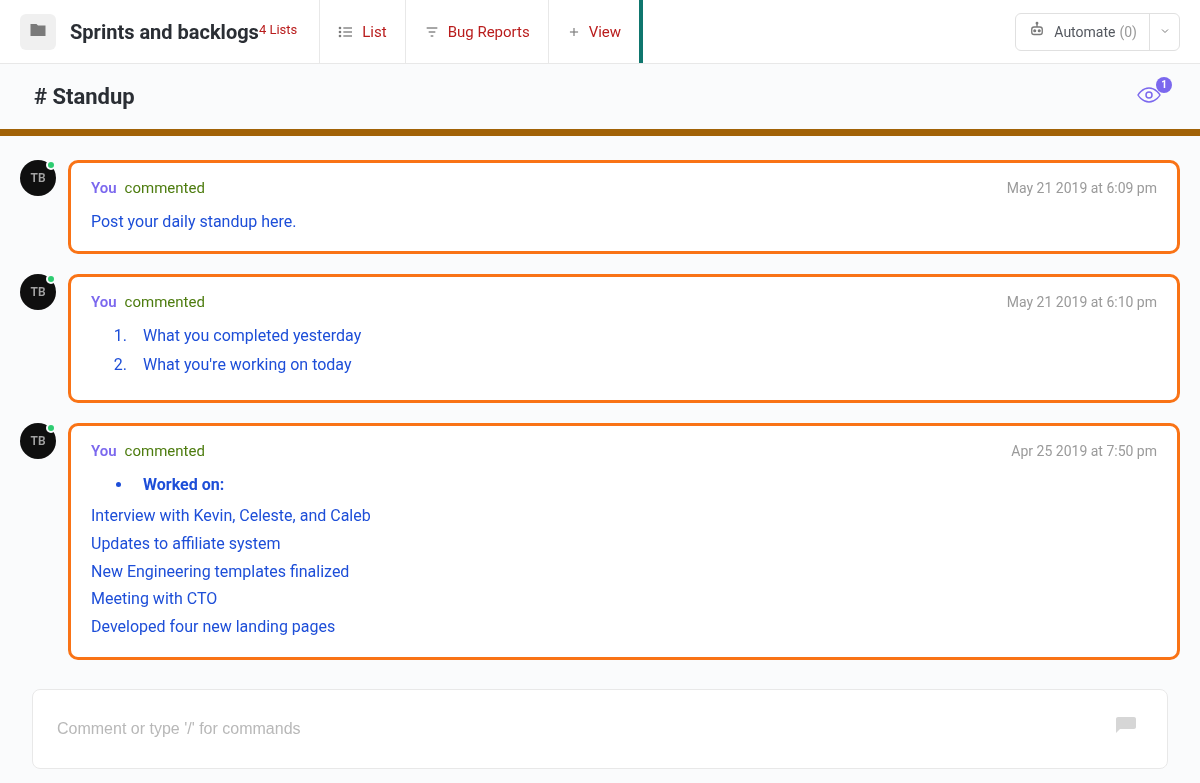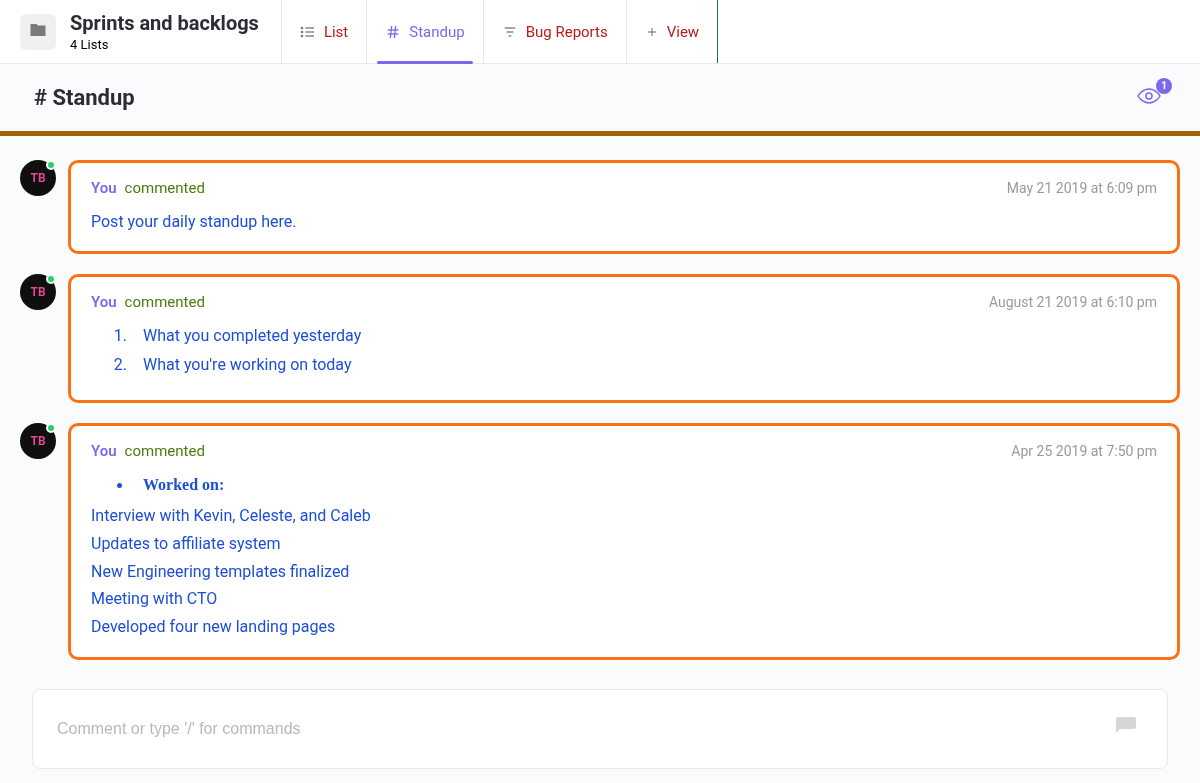--- a/index.html
+++ b/index.html
@@ -1,59 +1,59 @@
 <!DOCTYPE html>
 <html><head>
 <meta charset="utf-8">
 <style>
 * { box-sizing: border-box; margin: 0; padding: 0; }
 body { font-family: -apple-system, BlinkMacSystemFont, "Segoe UI", Roboto, Helvetica, Arial, sans-serif; background: #fff; color: #2a2e34; width: 1200px; height: 783px; overflow: hidden; position: relative; }
 
 .top-bar { display: flex; align-items: center; height: 64px; padding: 0 20px; border-bottom: 1px solid #e8e8e8; }
 .folder-btn { width: 36px; height: 36px; background: #f0f0f0; border-radius: 6px; display: flex; align-items: center; justify-content: center; margin-right: 14px; cursor: pointer; }
 .folder-btn svg { width: 18px; height: 18px; fill: #7a7a7a; }
-.title-block { display: flex; flex-direction: column; margin-right: 22px; }
+.title-block { display: flex; flex-direction: row; margin-right: 22px; }
 .title-block h1 { font-size: 20px; font-weight: 700; color: #2a2e34; line-height: 1.2; }
-.title-block span { font-size: 13px; color: #000000; margin-top: 2px; }
+.title-block span { font-size: 13px; color: #b91c1c; margin-top: 2px; }
 
 .tabs { display: flex; align-items: center; height: 100%; }
 .tab { display: flex; align-items: center; padding: 0 18px; height: 100%; font-size: 15px; color: #b91c1c; cursor: pointer; position: relative; border-left: 1px solid #e8e8e8; }
 .tab .ticon { margin-right: 8px; display: flex; align-items: center; }
 .tab.active { color: #7b68ee; }
 .tab.active::after { content: ""; position: absolute; bottom: -1px; left: 10px; right: 10px; height: 3px; background: #7b68ee; border-radius: 2px; }
-.tab.view { border-right: 1px solid #0f766e; }
+.tab.view { border-right: 4px solid #0f766e; }
 
 .spacer { flex: 1; }
 
 .automate-wrap { display: flex; align-items: center; border: 1px solid #e0e0e0; border-radius: 6px; height: 38px; overflow: hidden; }
 .automate-btn { display: flex; align-items: center; padding: 0 12px; height: 100%; font-size: 14px; color: #54585f; cursor: pointer; }
 .automate-btn .robot { margin-right: 8px; }
 .automate-caret { width: 30px; height: 100%; display: flex; align-items: center; justify-content: center; border-left: 1px solid #e0e0e0; cursor: pointer; }
 
-.sub-header { display: flex; align-items: center; height: 72px; padding: 0 34px; border-bottom: 5px solid #a16207; background: #fafbfc; justify-content: space-between; }
+.sub-header { display: flex; align-items: center; height: 72px; padding: 0 34px; border-bottom: 7px solid #a16207; background: #fafbfc; justify-content: space-between; }
 .sub-header h2 { font-size: 22px; font-weight: 700; color: #2a2e34; }
 .watchers { position: relative; cursor: pointer; }
 .watchers svg { stroke: #7b68ee; fill: none; stroke-width: 1.5; }
 .watchers .badge { position: absolute; top: -6px; right: -6px; background: #7b68ee; color: #fff; font-size: 10px; font-weight: 700; width: 16px; height: 16px; border-radius: 8px; display: flex; align-items: center; justify-content: center; }
 
 .feed { background: #fafbfc; padding: 24px 20px 120px 20px; height: calc(783px - 64px - 72px); overflow-y: auto; }
 
 .post { display: flex; margin-bottom: 20px; }
-.avatar { width: 36px; height: 36px; border-radius: 50%; background: #0f0f0f; color: #ec4899; font-size: 12px; font-weight: 600; display: flex; align-items: center; justify-content: center; flex-shrink: 0; margin-right: 12px; position: relative; }
+.avatar { width: 36px; height: 36px; border-radius: 50%; background: #0f0f0f; color: #a3a3a3; font-size: 12px; font-weight: 600; display: flex; align-items: center; justify-content: center; flex-shrink: 0; margin-right: 12px; position: relative; }
 .avatar .presence { position: absolute; top: 0px; right: 0px; width: 10px; height: 10px; background: #2ecc71; border: 2px solid #fafbfc; border-radius: 50%; }
 
 .card { flex: 1; background: #fff; border: 3px solid #f97316; border-radius: 10px; padding: 16px 20px; }
 .card-head { display: flex; align-items: center; margin-bottom: 12px; }
 .card-head .author { color: #7b68ee; font-weight: 600; font-size: 15px; margin-right: 8px; }
 .card-head .action { color: #4d7c0f; font-size: 15px; }
 .card-head .ts { margin-left: auto; color: #9a9a9a; font-size: 14px; }
 .card-body { font-size: 16px; color: #1d4ed8; line-height: 1.6; }
 .card-body ol { padding-left: 40px; margin: 6px 0; }
 .card-body ol li { padding-left: 12px; margin: 4px 0; }
-.card-body ul.bullet { list-style: disc; padding-left: 42px; margin: 6px 0; font-family: Liberation Serif, serif; }
+.card-body ul.bullet { list-style: disc; padding-left: 42px; margin: 6px 0; }
 .card-body ul.bullet li { padding-left: 10px; font-weight: 700; }
 .card-body .lines div { margin: 2px 0; }
 
 .comment-box { position: absolute; bottom: 14px; left: 32px; right: 32px; height: 80px; background: #fff; border: 1px solid #e8e8e8; border-radius: 8px; display: flex; align-items: center; padding: 0 24px; gap: 16px; }
 .comment-box input { flex: 1; border: none; outline: none; font-size: 16px; color: #333; }
 .comment-box input::placeholder { color: #b8b8b8; }
 .comment-box .send { width: 34px; height: 26px; display:flex; align-items:center; justify-content:center; }
 </style>
 </head>
 <body>
@@ -78,31 +78,20 @@
             <line x1="8" y1="6" x2="21" y2="6"></line>
             <line x1="8" y1="12" x2="21" y2="12"></line>
             <line x1="8" y1="18" x2="21" y2="18"></line>
             <circle cx="3" cy="6" r="1"></circle>
             <circle cx="3" cy="12" r="1"></circle>
             <circle cx="3" cy="18" r="1"></circle>
           </svg>
       </span>
       <span>List</span>
     </div>
-    <div class="tab active">
-      <span class="ticon">
-        <svg width="16" height="16" viewBox="0 0 24 24" fill="none" stroke="#7b68ee" stroke-width="2">
-            <line x1="4" y1="9" x2="20" y2="9"></line>
-            <line x1="4" y1="15" x2="20" y2="15"></line>
-            <line x1="10" y1="3" x2="8" y2="21"></line>
-            <line x1="16" y1="3" x2="14" y2="21"></line>
-          </svg>
-      </span>
-      <span>Standup</span>
-    </div>
     <div class="tab">
       <span class="ticon">
         <svg width="16" height="16" viewBox="0 0 24 24" fill="none" stroke="#7a7a7a" stroke-width="2">
             <line x1="4" y1="6" x2="20" y2="6"></line>
             <line x1="7" y1="12" x2="17" y2="12"></line>
             <line x1="10" y1="18" x2="14" y2="18"></line>
           </svg>
       </span>
       <span>Bug Reports</span>
     </div>
@@ -112,20 +101,42 @@
             <line x1="12" y1="5" x2="12" y2="19"></line>
             <line x1="5" y1="12" x2="19" y2="12"></line>
           </svg>
       </span>
       <span>View</span>
     </div>
   </div>
 
   <div class="spacer"></div>
 
+  <div class="automate-wrap">
+    <div class="automate-btn">
+      <span class="robot">
+        <svg width="18" height="18" viewBox="0 0 24 24" fill="none" stroke="#7a7a7a" stroke-width="1.8">
+            <rect x="5" y="8" width="14" height="10" rx="3"></rect>
+            <circle cx="9" cy="13" r="1.2" fill="#7a7a7a"></circle>
+            <circle cx="15" cy="13" r="1.2" fill="#7a7a7a"></circle>
+            <line x1="12" y1="4" x2="12" y2="8"></line>
+            <circle cx="12" cy="3" r="1"></circle>
+          </svg>
+      </span>
+      <span>Automate</span>
+      <span style="margin-left:4px;color:#9a9a9a">(0)</span>
+    </div>
+    <div class="automate-caret">
+      <span>
+        <svg width="12" height="12" viewBox="0 0 24 24" fill="none" stroke="#7a7a7a" stroke-width="2">
+            <polyline points="6 9 12 15 18 9"></polyline>
+          </svg>
+      </span>
+    </div>
+  </div>
 </div>
 
 <div class="sub-header">
   <h2># Standup</h2>
   <div class="watchers">
     <span>
       <svg width="34" height="24" viewBox="0 0 24 24">
           <path d="M1 12s4-7 11-7 11 7 11 7-4 7-11 7S1 12 1 12z"></path>
           <circle cx="12" cy="12" r="3"></circle>
         </svg>
@@ -155,21 +166,21 @@
 
   <div class="post">
     <div class="avatar">
       <span>TB</span>
       <span class="presence"></span>
     </div>
     <div class="card">
       <div class="card-head">
         <span class="author">You</span>
         <span class="action">commented</span>
-        <span class="ts">August 21 2019 at 6:10 pm</span>
+        <span class="ts">May 21 2019 at 6:10 pm</span>
       </div>
       <div class="card-body">
         <ol>
           <li>What you completed yesterday</li>
           <li>What you're working on today</li>
         </ol>
       </div>
     </div>
   </div>
 

